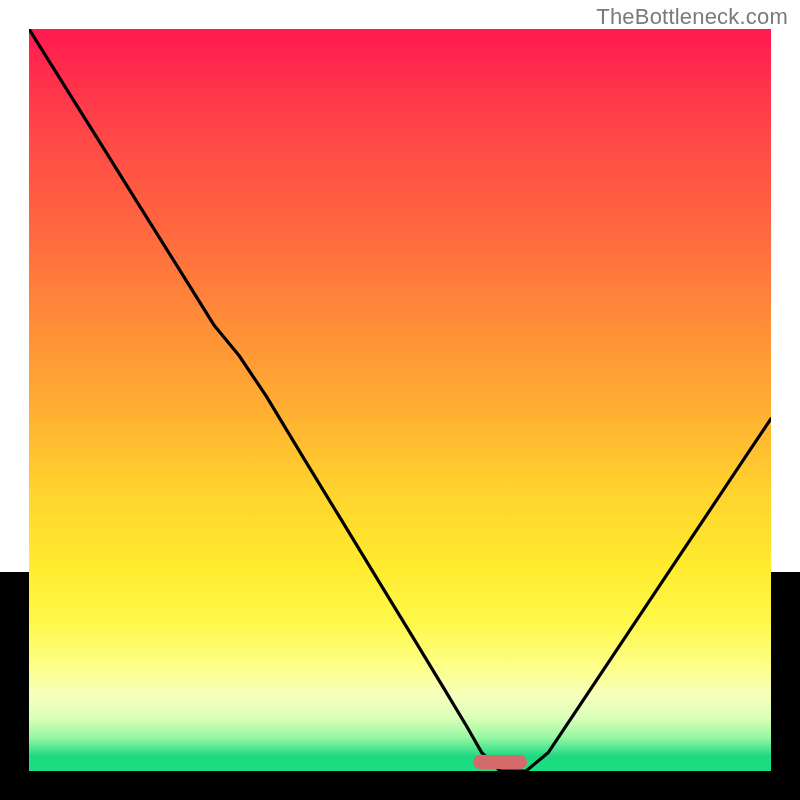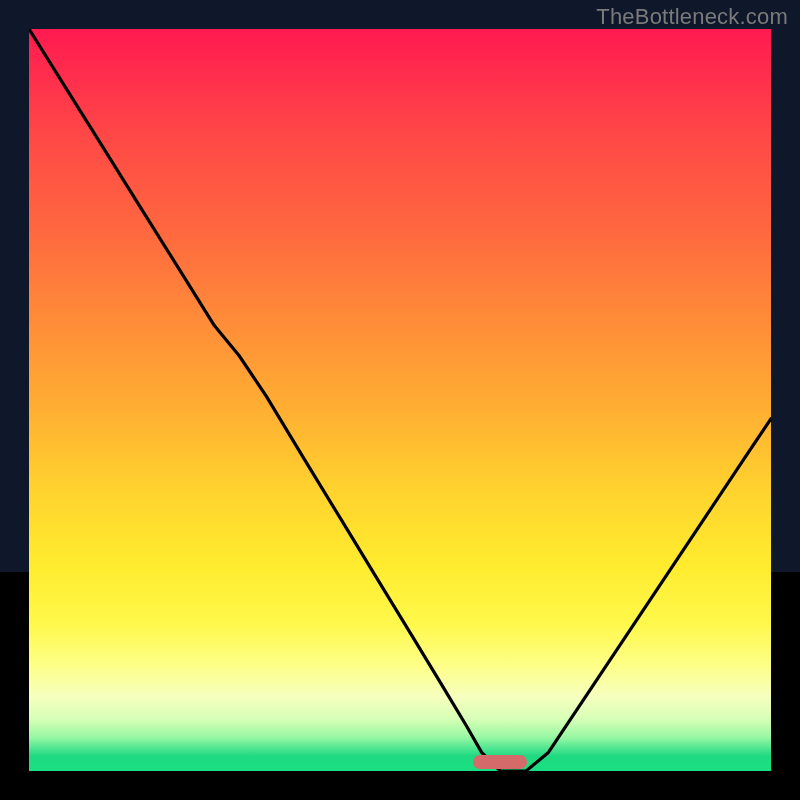--- a/index.html
+++ b/index.html
@@ -8,21 +8,21 @@
     width: 800px;
     height: 800px;
     background: #000;
     overflow: hidden;
     font-family: Arial, Helvetica, sans-serif;
   }
   .frame {
     position: relative;
     width: 800px;
     height: 572px;
-    background: #0f172a;
+    background: #ffffff;
   }
   .watermark {
     position: absolute;
     top: 4px;
     right: 12px;
     color: #7a7a7a;
     font-size: 22px;
     font-weight: 500;
     z-index: 10;
     letter-spacing: 0.2px;

